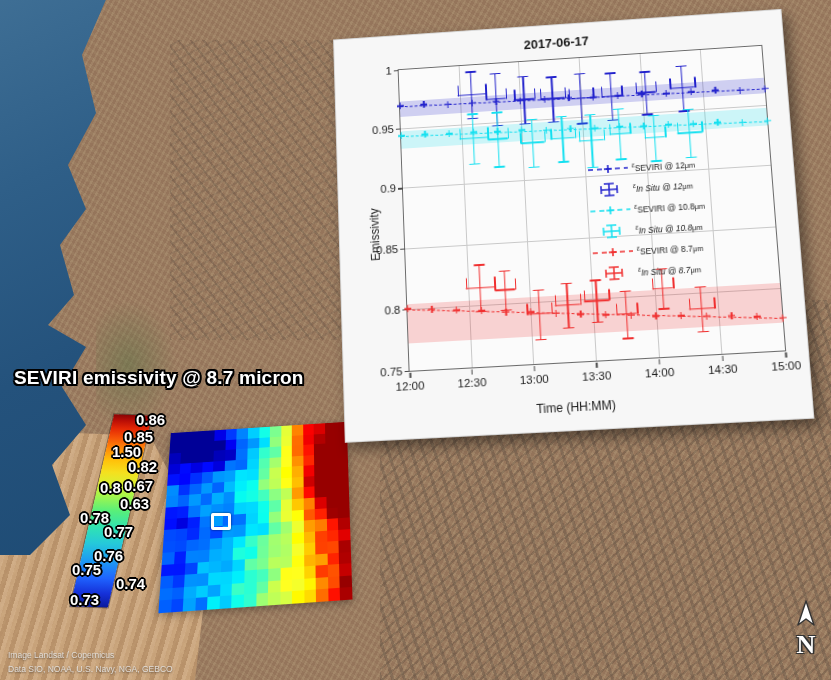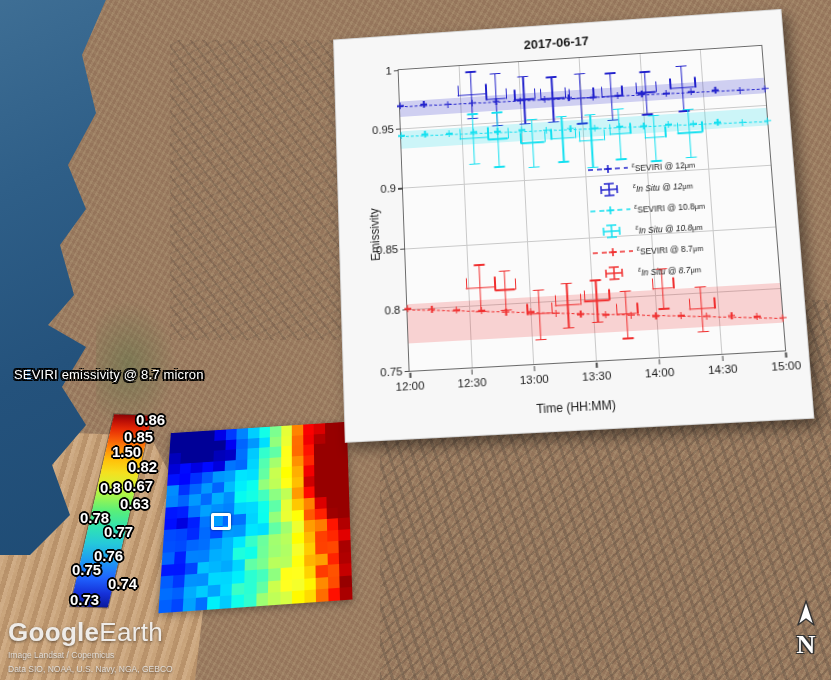--- a/index.html
+++ b/index.html
@@ -39,21 +39,21 @@
                       80px 520px, 40px 560px, 0 560px);}
   .surf{position:absolute;left:-10px;top:-5px;width:230px;height:560px;opacity:.8;
     background:linear-gradient(90deg,rgba(255,255,255,0) 72%,rgba(238,244,248,.95) 88%,rgba(255,255,255,0) 100%);
     clip-path:polygon(0 0, 118px 0, 92px 60px, 106px 118px, 78px 170px, 96px 214px, 70px 250px,
                       84px 300px, 58px 330px, 96px 352px, 72px 392px, 96px 430px, 62px 470px,
                       80px 520px, 40px 560px, 0 560px);}
   .coastveg{position:absolute;left:96px;top:300px;width:80px;height:130px;opacity:.5;
     background:radial-gradient(ellipse at 40% 50%, #5d7346, rgba(93,115,70,0) 70%);}
 
   
-  .map-title{position:absolute;left:14px;top:367px;font-size:13px;font-weight:normal;color:#fff;
+  .map-title{position:absolute;left:14px;top:367px;font-size:19px;font-weight:bold;color:#fff;
     letter-spacing:.2px;white-space:nowrap;
     text-shadow:-1.6px -1.6px 0 #000,1.6px -1.6px 0 #000,-1.6px 1.6px 0 #000,1.6px 1.6px 0 #000,
                 0 -2px 0 #000,0 2px 0 #000,-2px 0 0 #000,2px 0 0 #000;}
 
   
   .cbar-wrap{position:absolute;left:84px;top:415px;width:110px;height:195px;}
   .cbar{position:absolute;left:30px;top:0;width:38px;height:192px;
     transform:skewX(-11deg) rotate(2deg);transform-origin:top center;
     background:linear-gradient(to top,
       #0a1a9c 0%, #1530d8 7%, #1f63ff 15%, #1e9bf2 24%, #25c9da 33%,
@@ -167,21 +167,21 @@
         <div class="cbar-lbl" style="left: 40px; top: 13px;">0.85</div>
         <div class="cbar-lbl" style="left: 28px; top: 28px;">1.50</div>
         <div class="cbar-lbl" style="left: 44px; top: 43px;">0.82</div>
         <div class="cbar-lbl" style="left: 40px; top: 62px;">0.67</div>
         <div class="cbar-lbl" style="left: 16px; top: 64px;">0.8</div>
         <div class="cbar-lbl" style="left: 36px; top: 80px;">0.63</div>
         <div class="cbar-lbl" style="left: -4px; top: 94px;">0.78</div>
         <div class="cbar-lbl" style="left: 20px; top: 108px;">0.77</div>
         <div class="cbar-lbl" style="left: 10px; top: 132px;">0.76</div>
         <div class="cbar-lbl" style="left: -12px; top: 146px;">0.75</div>
-        <div class="cbar-lbl" style="left: 24px; top: 160px;">0.74</div>
+        <div class="cbar-lbl" style="left: 32px; top: 160px;">0.74</div>
         <div class="cbar-lbl" style="left: -14px; top: 176px;">0.73</div>
       </div>
   </div>
 
   <div class="patch" id="patch">
       <i style="background: rgb(0, 0, 151);"></i>
       <i style="background: rgb(0, 0, 151);"></i>
       <i style="background: rgb(0, 0, 151);"></i>
       <i style="background: rgb(0, 0, 151);"></i>
       <i style="background: rgb(0, 0, 231);"></i>
@@ -722,23 +722,20 @@
               <line x1="15" y1="1" x2="25" y2="1" stroke="#f03030" stroke-width="1.5"></line>
               <line x1="15" y1="13" x2="25" y2="13" stroke="#f03030" stroke-width="1.5"></line>
               <line x1="12" y1="3" x2="12" y2="11" stroke="#f03030" stroke-width="1.5"></line>
               <line x1="28" y1="3" x2="28" y2="11" stroke="#f03030" stroke-width="1.5"></line>
             </svg></div>
           <div class="ltxt"><span class="eps">ε</span><span class="ital">In Situ @ 8.7</span><span class="mu">μm</span></div>
         </div>
       </div>
   </div>
 
-  <div class="ge-logo">
-    <span class="b">Google</span><span>Earth</span>
-  </div>
   <div class="attr attr1">Image Landsat / Copernicus</div>
   <div class="attr attr2">Data SIO, NOAA, U.S. Navy, NGA, GEBCO</div>
 
   <div class="compass">
     <svg width="34" height="30" viewBox="0 0 34 30">
       <path d="M17 3 L25 27 L17 21 L9 27 Z" fill="#ffffff" stroke="#333" stroke-width="1.4" stroke-linejoin="round"></path>
     </svg>
     <div class="n">N</div>
   </div>
 

